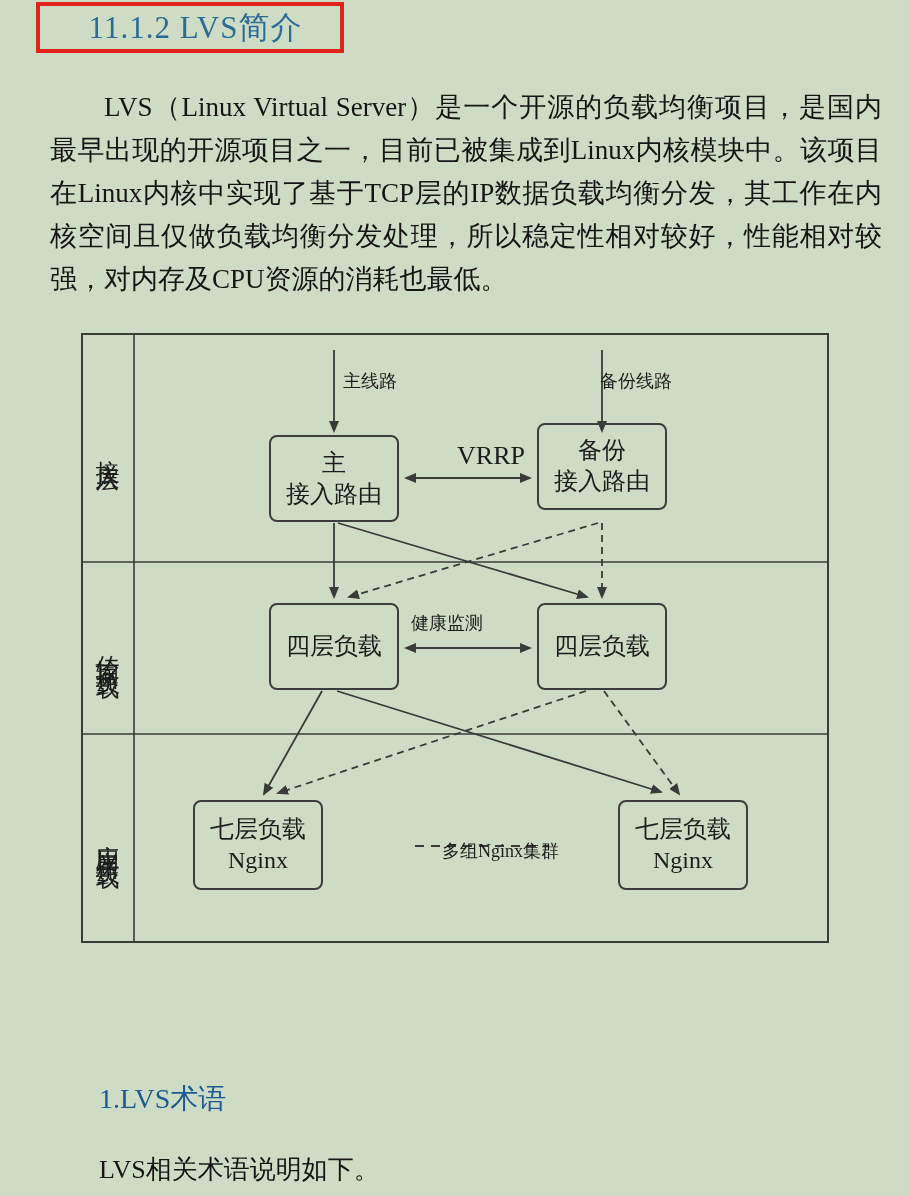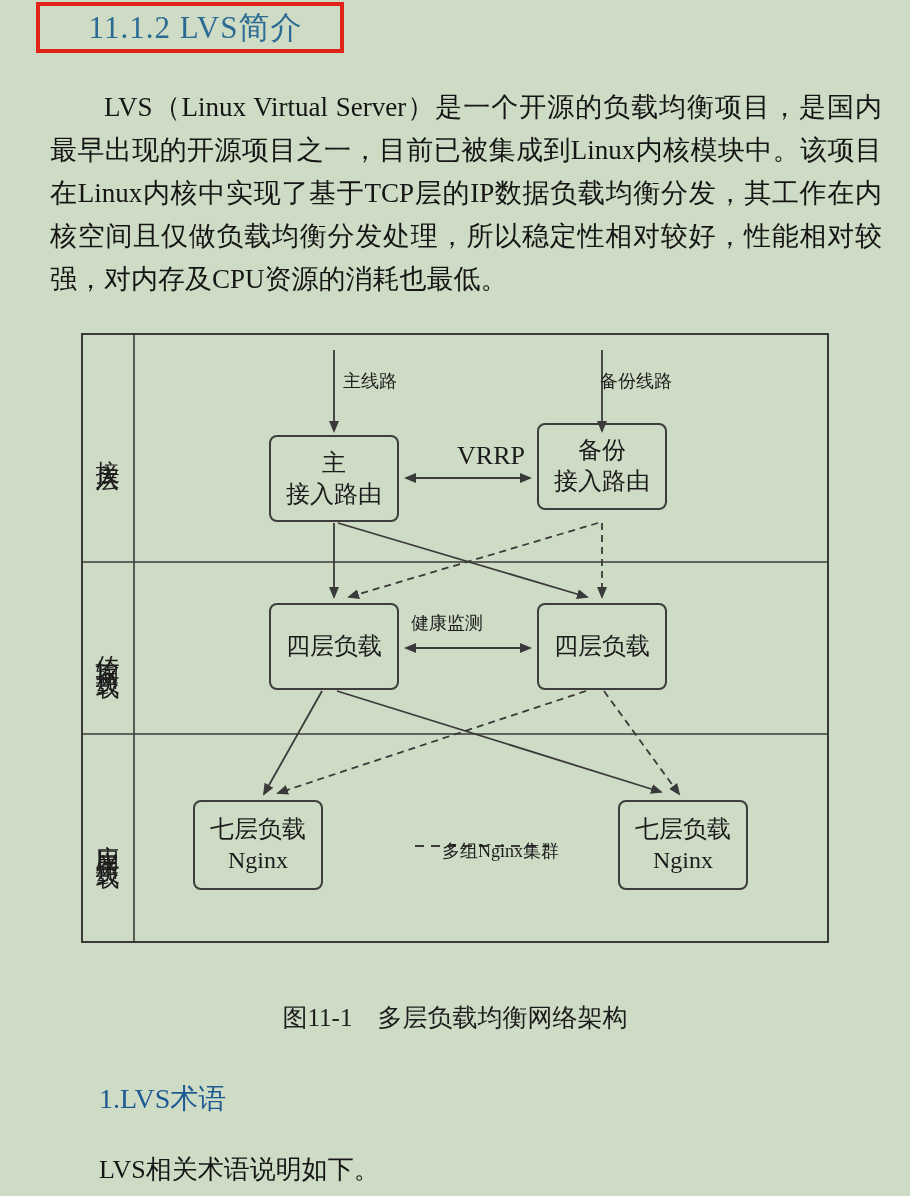--- a/index.html
+++ b/index.html
@@ -199,19 +199,18 @@
       <span>Nginx</span>
     </div>
 
     <div class="float-label main-line-label">主线路</div>
     <div class="float-label backup-line-label">备份线路</div>
     <div class="float-label vrrp-label">VRRP</div>
     <div class="float-label health-label">健康监测</div>
     <div class="float-label cluster-label">多组Nginx集群</div>
   </div>
 
-  <div class="figure-caption">图11-1　多层负载均衡网络架构</div>
 
   <div class="subheading">1.LVS术语</div>
 
   <div class="closing-text">LVS相关术语说明如下。</div>
 
 </div>
 
 </body></html>

